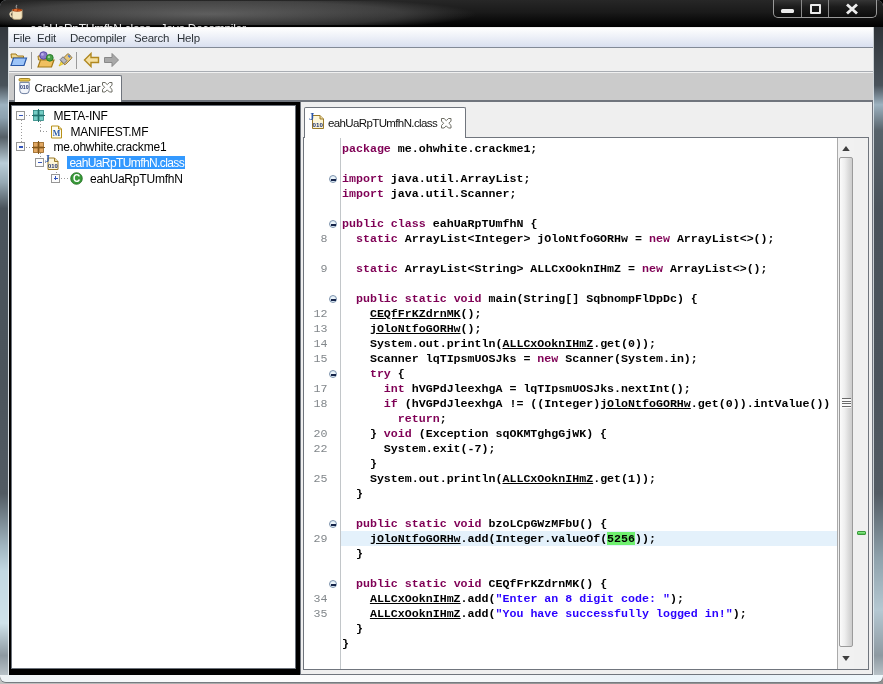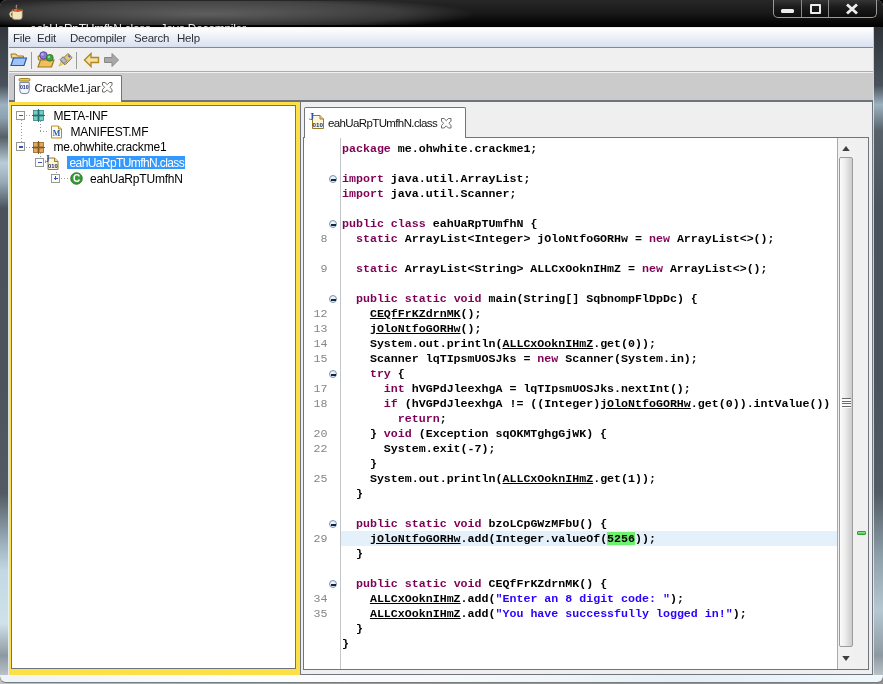--- a/index.html
+++ b/index.html
@@ -31,21 +31,21 @@
   background:linear-gradient(#fefefe, #eef1f8 45%, #dde3f1 90%, #d8dff0);
   border-bottom:1px solid #828a96; }
 #menubar span { position:absolute; top:4px; font-size:11.5px; letter-spacing:-0.2px; color:#2c3238; }
 #toolbar { position:absolute; left:0; top:21px; width:864px; height:24px; background:#f0f0f0; border-bottom:1px solid #a9adb3; }
 .tsep { position:absolute; top:4px; width:1px; height:17px; background:#9a9a9a; }
 #tabstrip { position:absolute; left:0; top:46px; width:864px; height:27px; background:#cbcbcb; }
 #stripline { position:absolute; left:0; top:73px; width:864px; height:1.5px; background:#6f747c; }
 #maintab { position:absolute; left:4.5px; top:47.5px; width:108px; height:27px; background:#fff;
   border:1px solid #70757d; border-bottom:none; border-radius:2px 2px 0 0; z-index:3; }
 #maintab .txt { position:absolute; left:20px; top:6.5px; font-size:11.5px; letter-spacing:-0.22px; color:#101010; }
-#content { position:absolute; left:0; top:74.5px; width:774px; height:573.5px; background:#fde047; }
+#content { position:absolute; left:0; top:74.5px; width:774px; height:573.5px; background:#000000; }
 
 #tree { position:absolute; left:1.5px; top:3.5px; width:285.5px; height:564px; background:#fff; border:1px solid #6d737c; }
 .trow { position:absolute; font-size:12px; letter-spacing:-0.2px; color:#000; white-space:nowrap; }
 .ebox { position:absolute; width:9px; height:9px; background:#fcfcfc; border:1px solid #969696; z-index:2; }
 .ebox .h { position:absolute; left:1.5px; top:3px; width:4px; height:1.5px; background:#3355bb; }
 .ebox .v { position:absolute; left:2.8px; top:1.7px; width:1.5px; height:4px; background:#3355bb; }
 .dotsh { position:absolute; height:1px; background-image:repeating-linear-gradient(90deg,#9a9a9a 0 1px,transparent 1px 3px); }
 .dotsv { position:absolute; width:1px; background-image:repeating-linear-gradient(180deg,#9a9a9a 0 1px,transparent 1px 3px); }
 #sel { position:absolute; left:55.3px; top:50.2px; width:118px; height:12.8px; background:#3399ff; }
 

